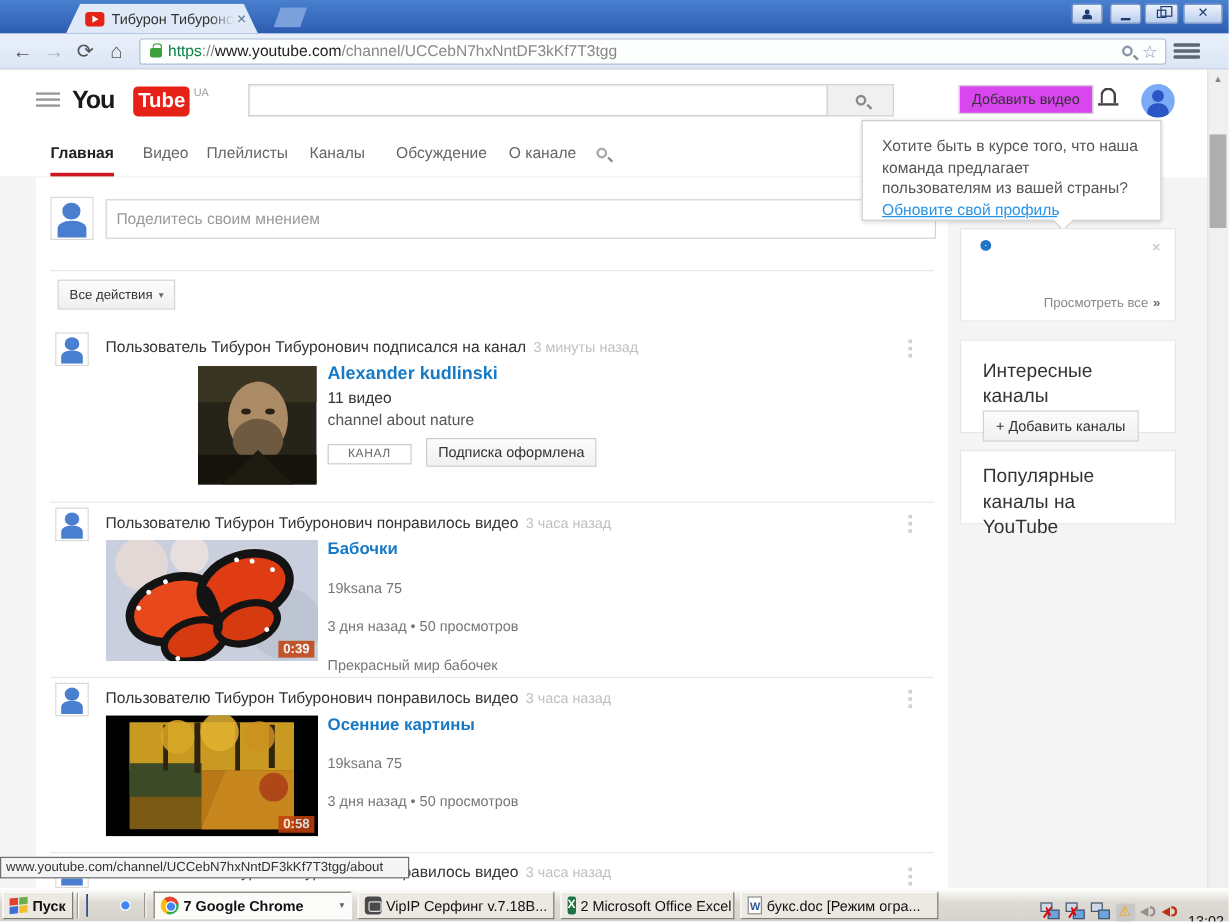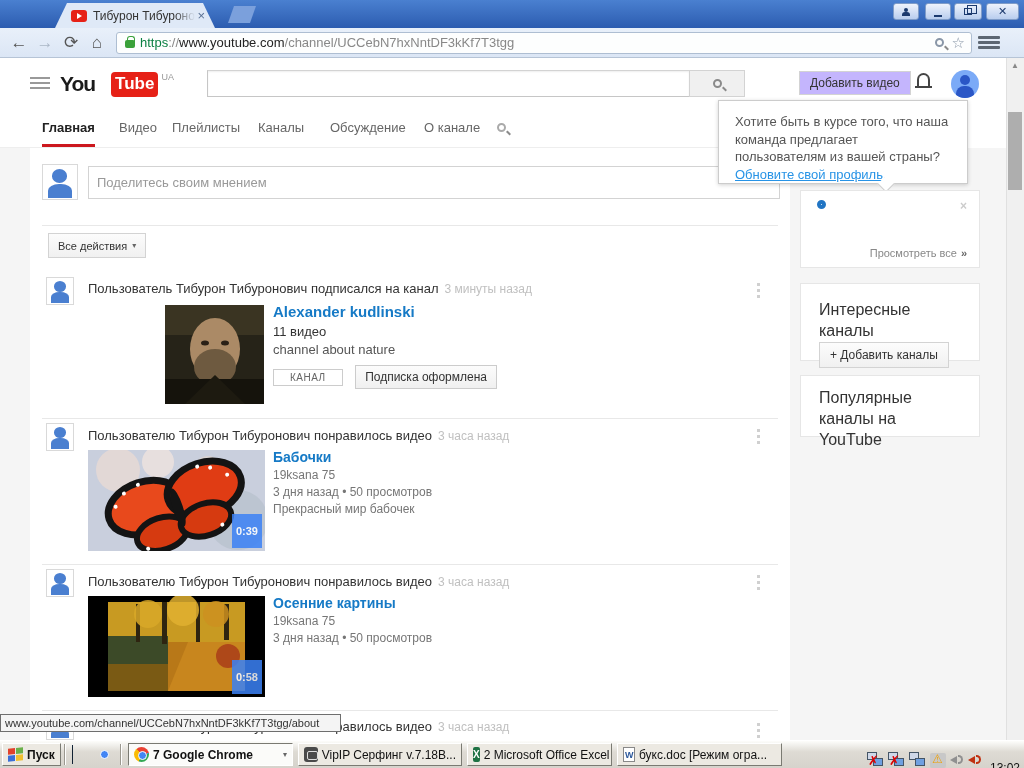--- a/index.html
+++ b/index.html
@@ -57,21 +57,21 @@
   .yt-logo { left:60px; top:72px; display:flex; align-items:flex-start; }
   .logo-you { font-size:21px; font-weight:bold; color:#1a1a1a; letter-spacing:-1px; }
   .logo-tube { font-size:17px; font-weight:bold; color:#fff; background:#e62117; border-radius:4px; padding:2px 4px 3px; margin-left:16px; }
   .logo-ua { font-size:9px; color:#999; margin-left:3px; }
   .yt-search-input { left:207px; top:70px; width:483px; height:27px; border:1px solid #c6c6c6; border-top-color:#d3d3d3;
     box-shadow:inset 0 1px 2px #eee; font-size:14px; padding:0 8px; background:#fff; }
   .yt-search-btn { left:689px; top:70px; width:56px; height:27px; background:#f0f0f0; border:1px solid #d3d3d3;
     display:flex; align-items:center; justify-content:center; }
   .mag { width:9px; height:9px; border:2px solid #8a8a8a; border-radius:50%; position:relative; }
   .mag::after { content:""; position:absolute; left:7px; top:7px; width:5px; height:2px; background:#8a8a8a; transform:rotate(45deg); }
-  .upload-btn { left:799px; top:71px; height:24px; background:#c4b5fd; border:1px solid #d3d3d3; color:#333;
+  .upload-btn { left:799px; top:71px; height:24px; background:#d946ef; border:1px solid #d3d3d3; color:#333;
     font-size:12px; padding:0 10px; display:flex; align-items:center; }
   .bell { left:915px; top:73px; width:17px; height:19px; }
   .bell .cup { width:13px; height:13px; border:2px solid #444; border-bottom:none; border-radius:7px 7px 0 0; margin:0 auto; }
   .bell .base { width:17px; height:2px; background:#444; }
   .avatar-circle { left:951px; top:70px; width:28px; height:28px; border-radius:50%; background:#7baaf7; position:absolute; overflow:hidden; }
   .avatar-circle::before { content:""; position:absolute; left:9px; top:5px; width:10px; height:10px; border-radius:50%; background:#2a56c6; }
   .avatar-circle::after { content:""; position:absolute; left:5px; top:16px; width:18px; height:12px; border-radius:8px 8px 0 0; background:#2a56c6; }
 
   
   .scrolltrack { left:1006px; top:58px; width:18px; height:682px; background:#f0f0f0; border-left:1px solid #e0e0e0; }
@@ -97,23 +97,23 @@
   .filter-btn { left:48px; top:233px; height:25px; background:linear-gradient(#fcfcfc,#f0f0f0); border:1px solid #d3d3d3;
     font-size:11px; color:#333; padding:0 9px; display:flex; align-items:center; gap:5px; }
   .caret { font-size:8px; color:#666; }
 
   
   .feed-head { position:absolute; left:88px; font-size:13px; color:#333; white-space:nowrap; }
   .feed-time { font-size:12px; color:#c0c0c0; margin-left:6px; }
   .kebab { position:absolute; left:757px; width:4px; }
   .kebab i { display:block; width:3px; height:3px; background:#d0d0d0; margin-bottom:3px; }
   .thumb { position:absolute; overflow:hidden; }
-  .dur { position:absolute; right:3px; bottom:3px; background:#3b82f6; color:#fff; font-size:11px; font-weight:bold; padding:11px 4px; opacity:.85; }
+  .dur { position:absolute; right:3px; bottom:3px; background:#c2410c; color:#fff; font-size:11px; font-weight:bold; padding:1px 4px; opacity:.85; }
   .v-title { font-size:14px; font-weight:bold; color:#167ac6; }
-  .v-line { font-size:12px; color:#767676; margin-top:3px; }
+  .v-line { font-size:12px; color:#767676; margin-top:18px; }
   .ch-title { font-size:15px; font-weight:bold; color:#167ac6; }
   .ch-line { font-size:13px; color:#333; margin-top:4px; }
   .ch-desc { font-size:13px; color:#555; margin-top:3px; }
   .badge-channel { display:inline-block; border:1px solid #ccc; color:#666; font-size:10px; letter-spacing:.5px; padding:2px 16px; margin-right:8px; }
   .btn-subscribed { display:inline-block; background:linear-gradient(#fcfcfc,#f0f0f0); border:1px solid #ccc; color:#333; font-size:12px; padding:4px 9px; }
 
   
   .tooltip-card { left:718px; top:100px; width:250px; height:84px; background:#fff; border:1px solid #ccc;
     box-shadow:0 1px 4px rgba(0,0,0,.18); font-size:13px; color:#555; padding:12px 16px; line-height:1.35; }
   .tooltip-card a { color:#2793e6; }

